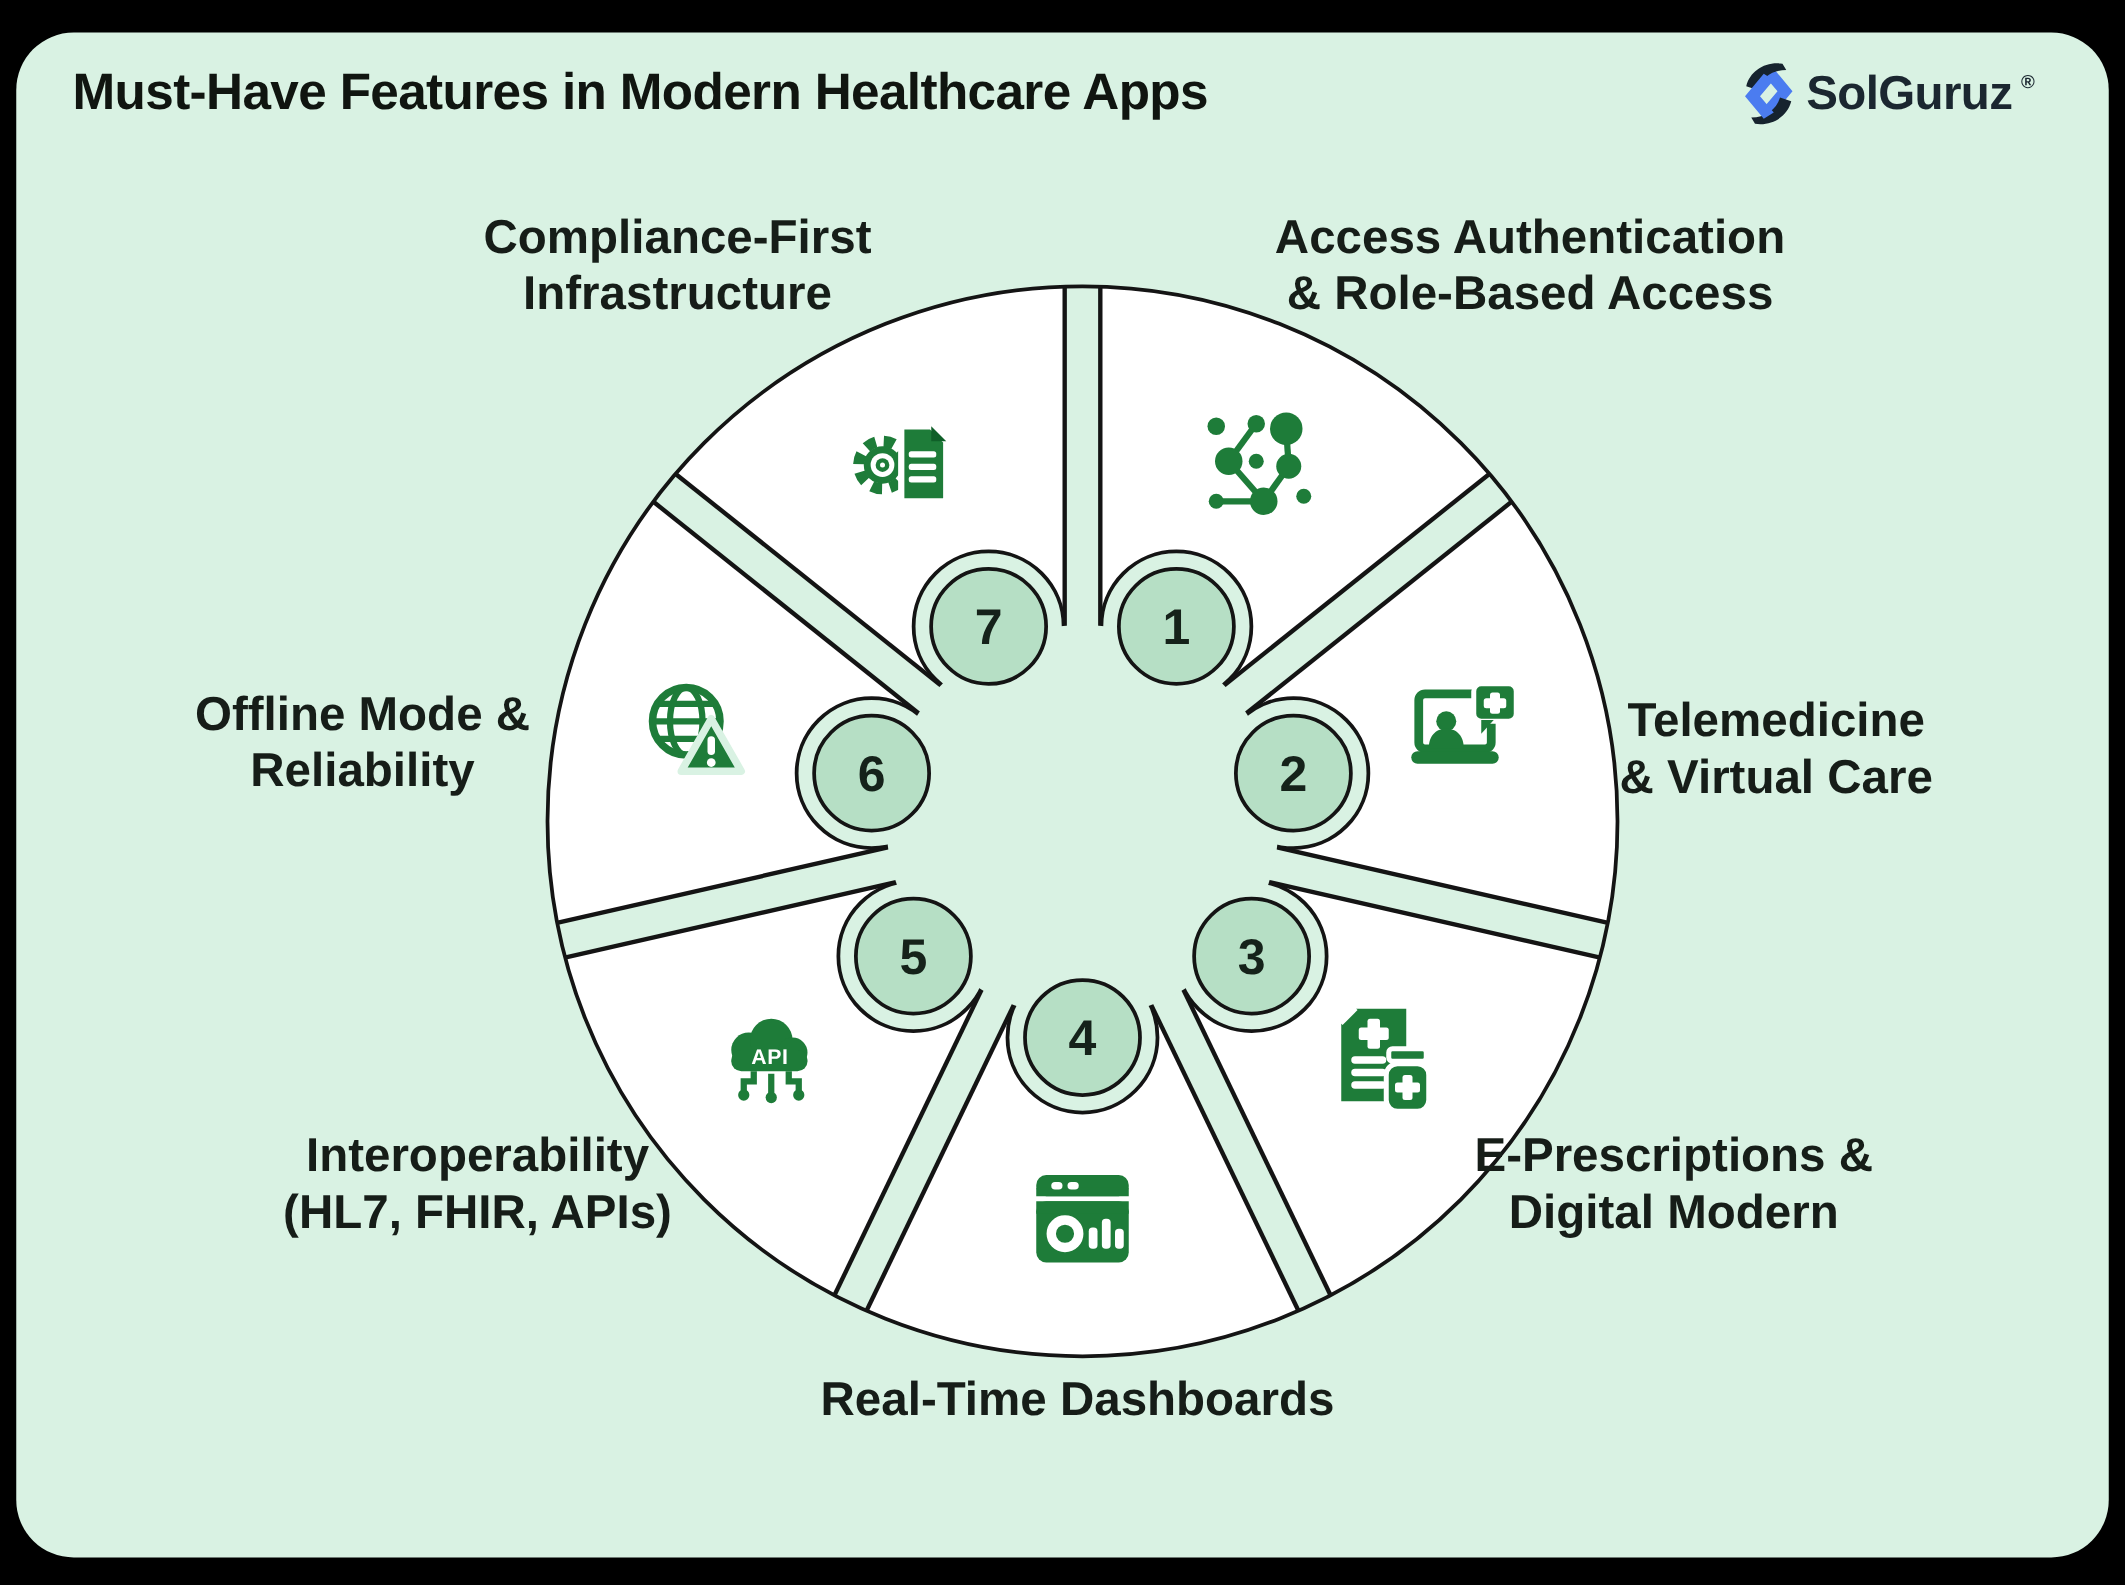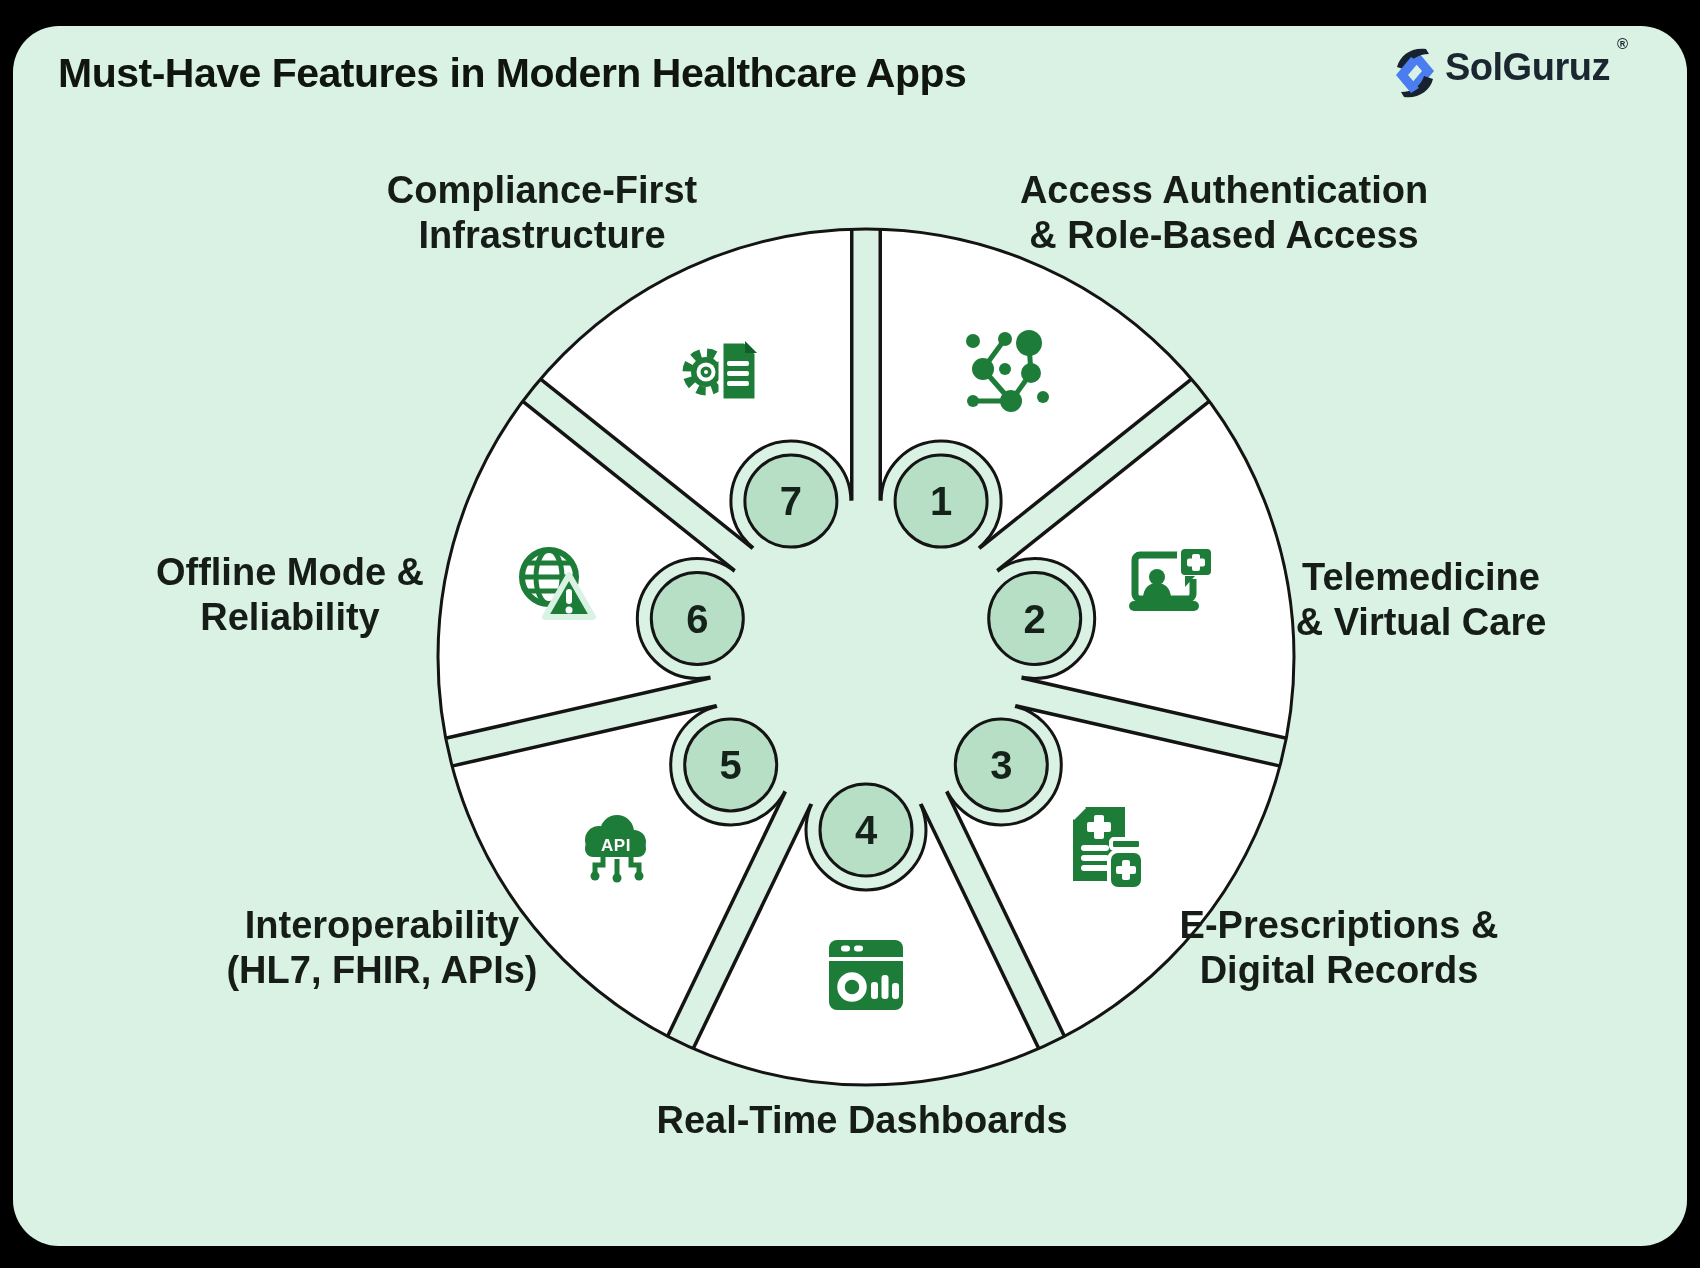--- a/index.html
+++ b/index.html
@@ -12,21 +12,21 @@
     position:absolute;left:13px;top:26px;right:13px;bottom:22px;
     background:#d9f2e3;border-radius:46px;
   }
   .layer{position:absolute;left:0;top:0;width:1700px;height:1268px;border-radius:10px;}
   .page-title{
     position:absolute;left:58px;top:50px;margin:0;
     font-size:41px;font-weight:bold;letter-spacing:-0.5px;color:#101510;
   }
   .logo{
     position:absolute;left:1392px;top:46px;height:58px;
-    display:flex;gap:7px;
+    display:flex;align-items:center;gap:7px;
   }
   .logo .brand-name{
     font-size:38px;font-weight:bold;color:#1b2730;letter-spacing:-0.5px;
   }
   .logo sup{font-size:15px;font-weight:bold;color:#1b2730;vertical-align:top;line-height:1;position:relative;top:-10px;}
   .diagram-svg{position:absolute;left:0;top:0;}
   .seg-label{
     position:absolute;transform:translateX(-50%);
     text-align:center;font-weight:bold;font-size:38px;line-height:45px;
     color:#161d18;white-space:nowrap;
@@ -217,21 +217,21 @@
   <div class="seg-label" style="left:1224px;top:168px;">
     <span>Access Authentication</span>
     <span>&amp; Role-Based Access</span>
   </div>
   <div class="seg-label" style="left:1421px;top:555px;">
     <span>Telemedicine</span>
     <span>&amp; Virtual Care</span>
   </div>
   <div class="seg-label" style="left:1339px;top:903px;">
     <span>E-Prescriptions &amp;</span>
-    <span>Digital Records</span>
+    <span>Digital Modern</span>
   </div>
   <div class="seg-label" style="left:862px;top:1098px;">
     <span>Real-Time Dashboards</span>
   </div>
   <div class="seg-label" style="left:382px;top:903px;">
     <span>Interoperability</span>
     <span>(HL7, FHIR, APIs)</span>
   </div>
   <div class="seg-label" style="left:290px;top:550px;">
     <span>Offline Mode &amp;</span>

